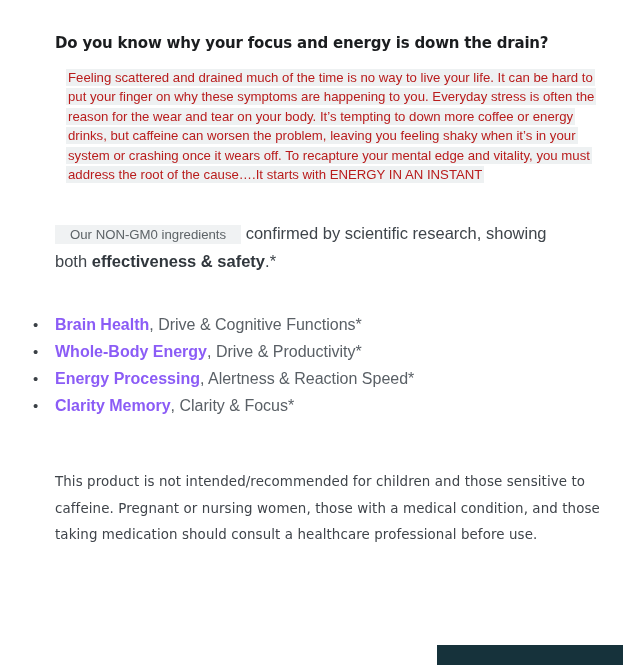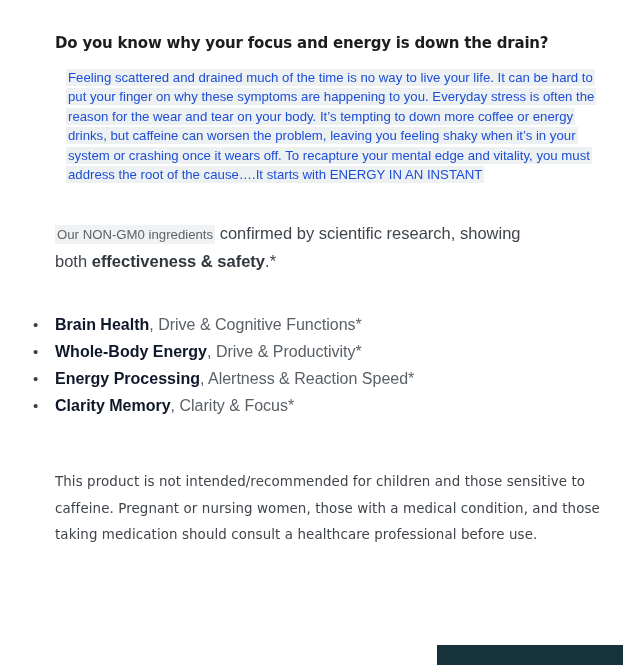--- a/index.html
+++ b/index.html
@@ -23,21 +23,21 @@
     letter-spacing: -0.2px;
     color: #1b1d1f;
   }
   .intro {
     position: absolute;
     left: 55px;
     top: 68px;
     width: 540px;
     font-size: 13.2px;
     line-height: 19.4px;
-    color: #1d4ed8;
+    color: #b91c1c;
     padding-left: 11px;
   }
   .hl {
     background: #eef1f2;
     padding: 1px 2px;
     -webkit-box-decoration-break: clone;
     box-decoration-break: clone;
   }
   .ingredients {
     position: absolute;
@@ -45,42 +45,42 @@
     top: 220px;
     width: 520px;
     font-size: 16.5px;
     line-height: 26px;
     color: #3f454b;
   }
   .ingredients .hl-sm {
     font-size: 13.2px;
     color: #5d6367;
     background: #f0f2f3;
-    padding: 2px 2px;
+    padding: 2px 15px;
   }
   .ingredients b { color: #31373d; text-align: right; }
   .benefits {
     position: absolute;
     left: 33px;
     top: 311px;
     width: 540px;
     list-style: none;
     font-size: 16px;
     line-height: 27px;
     color: #5a6066;
   }
   .benefits li { position: relative; padding-left: 22px; }
   .benefits li .dot {
     position: absolute;
     left: 0;
     top: 0;
     color: #3a4045;
     font-size: 15px;
   }
-  .benefits b { color: #0f172a; }
+  .benefits b { color: #8b5cf6; }
   .disclaimer {
     position: absolute;
     left: 55px;
     top: 469px;
     width: 572px;
     font-family: "DejaVu Sans", sans-serif;
     font-size: 13.4px;
     line-height: 26.5px;
     letter-spacing: 0.1px;
     color: #3f444a;

